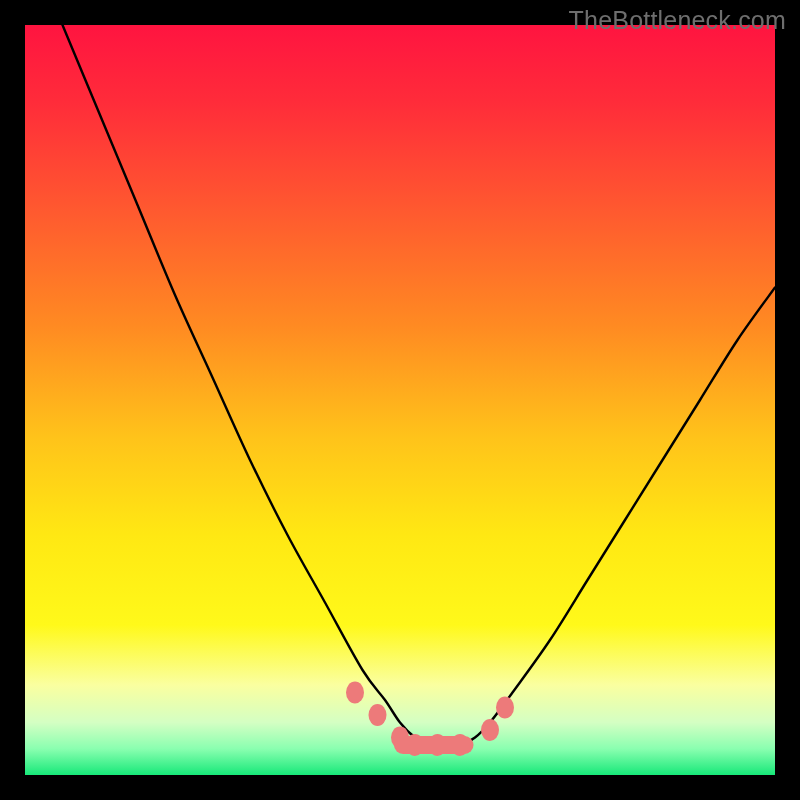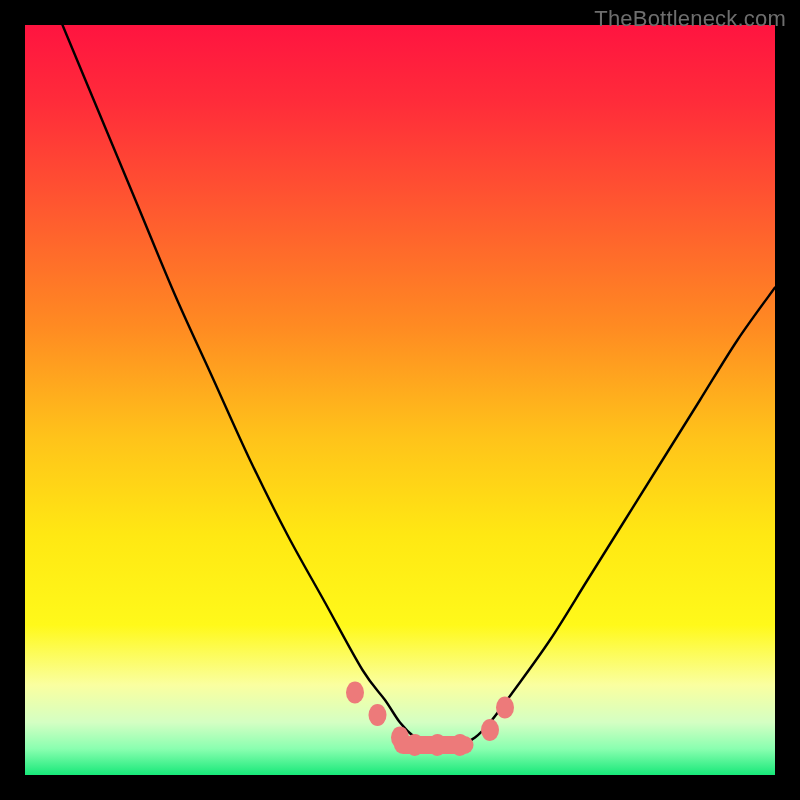--- a/index.html
+++ b/index.html
@@ -9,21 +9,21 @@
     height: 800px;
     background: #000;
     overflow: hidden;
     font-family: Arial, Helvetica, sans-serif;
   }
   .watermark {
     position: absolute;
     top: 6px;
     right: 14px;
     color: #6e6e6e;
-    font-size: 22px;
+    font-size: 25px;
     letter-spacing: 0.2px;
     z-index: 5;
     user-select: none;
   }
   .plot-frame {
     position: absolute;
     left: 25px;
     top: 25px;
     width: 750px;
     height: 750px;

